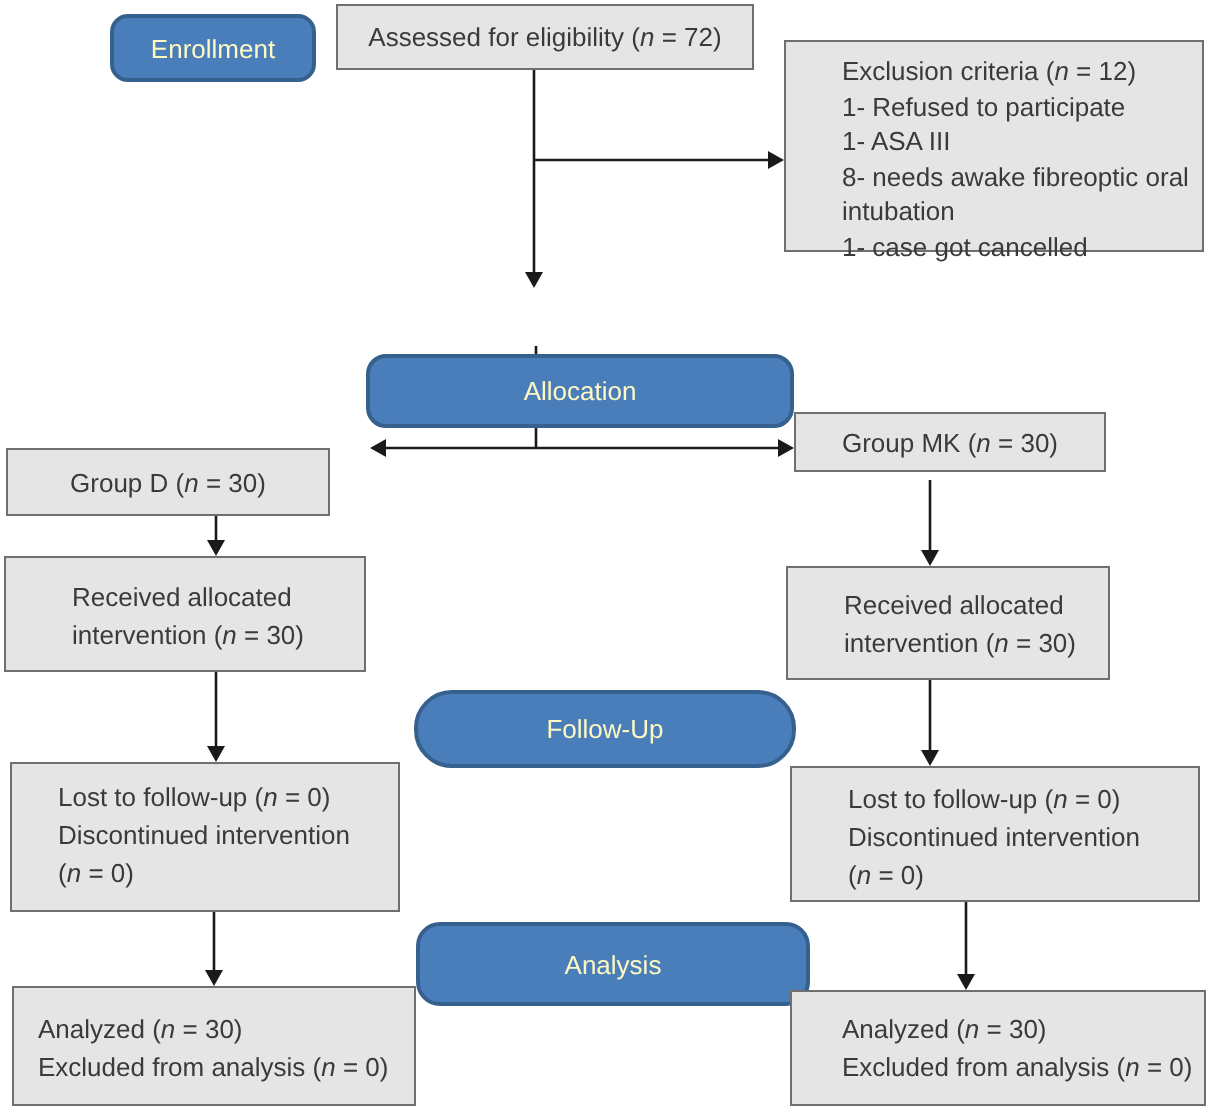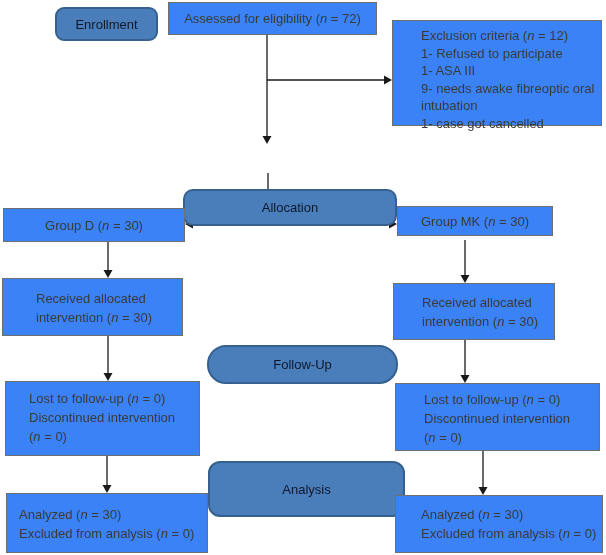--- a/index.html
+++ b/index.html
@@ -3,47 +3,47 @@
 <meta charset="utf-8">
 <style>
   html,body{margin:0;padding:0;background:#ffffff;}
   #canvas{
     position:relative;width:606px;height:555px;background:#ffffff;
     font-family:"Liberation Sans",sans-serif;font-size:13px;color:#3a3a3a;
     overflow:hidden;
   }
   #connectors{position:absolute;left:0;top:0;z-index:1;}
   .box{
-    position:absolute;z-index:2;background:#3b82f6;
+    position:absolute;z-index:2;background:#e5e5e5;
     border:1.5px solid #6f6f6f;box-sizing:border-box;line-height:19px;
   }
   .box.center{display:flex;align-items:center;justify-content:center;text-align:center;}
   .stage{
     position:absolute;z-index:2;background:#4a7ebb;border:2px solid #36618e;
     border-radius:10px;display:flex;align-items:center;justify-content:center;
-    color:#0f172a;box-sizing:border-box;
+    color:#fef9c3;box-sizing:border-box;
   }
   .nowrap{white-space:nowrap;}
   
   #stage-enrollment{left:55px;top:7px;width:103px;height:34px;border-radius:9px;}
   #box-assessed{left:168px;top:2px;width:209px;height:33px;}
   #box-exclusion{left:392px;top:20px;width:210px;height:106px;padding:6px 5px 0 28px;line-height:17.5px;}
   #box-randomized{left:190px;top:144px;width:152px;height:29px;}
   
-  #stage-allocation{left:183px;top:189px;width:214px;height:37px;}
-  #box-group-d{left:3px;top:208px;width:182px;height:34px;}
+  #stage-allocation{left:183px;top:177px;width:214px;height:37px;}
+  #box-group-d{left:3px;top:224px;width:162px;height:34px;}
   #box-group-mk{left:397px;top:206px;width:156px;height:30px;}
   #box-received-left{left:2px;top:278px;width:181px;height:58px;padding:10px 2px 0 33px;}
   #box-received-right{left:393px;top:283px;width:162px;height:57px;padding:9px 2px 0 28px;}
   
   #stage-followup{left:207px;top:345px;width:191px;height:39px;border-radius:19px;}
   #box-lost-left{left:5px;top:381px;width:195px;height:75px;padding:7px 2px 0 23px;}
   #box-lost-right{left:395px;top:383px;width:205px;height:68px;padding:6px 2px 0 28px;}
   
-  #stage-analysis{left:208px;top:461px;width:197px;height:56px;border-radius:12px;text-align:center;}
+  #stage-analysis{left:208px;top:461px;width:197px;height:42px;border-radius:12px;text-align:center;}
   #box-analyzed-left{left:6px;top:493px;width:202px;height:60px;padding:11px 0 0 12px;}
   #box-analyzed-right{left:395px;top:495px;width:208px;height:58px;padding:9px 0 0 25px;}
   line{stroke:#1a1a1a;stroke-width:1.3;}
   polygon{fill:#1a1a1a;}
 </style>
 </head>
 <body>
 
 <div id="canvas">
 
@@ -95,21 +95,21 @@
   </div>
 
   <div id="box-assessed" class="box center">
     <span class="nowrap">Assessed for eligibility (<i>n</i> = 72)</span>
   </div>
 
   <div id="box-exclusion" class="box">
     <div>Exclusion criteria (<i>n</i> = 12)</div>
     <div>1- Refused to participate</div>
     <div>1- ASA III</div>
-    <div>9- needs awake fibreoptic oral intubation</div>
+    <div>8- needs awake fibreoptic oral intubation</div>
     <div>1- case got cancelled</div>
   </div>
 
 
   <div id="stage-allocation" class="stage">
     <span class="nowrap">Allocation</span>
   </div>
 
   <div id="box-group-d" class="box center">
     <span class="nowrap">Group D (<i>n</i> = 30)</span>

